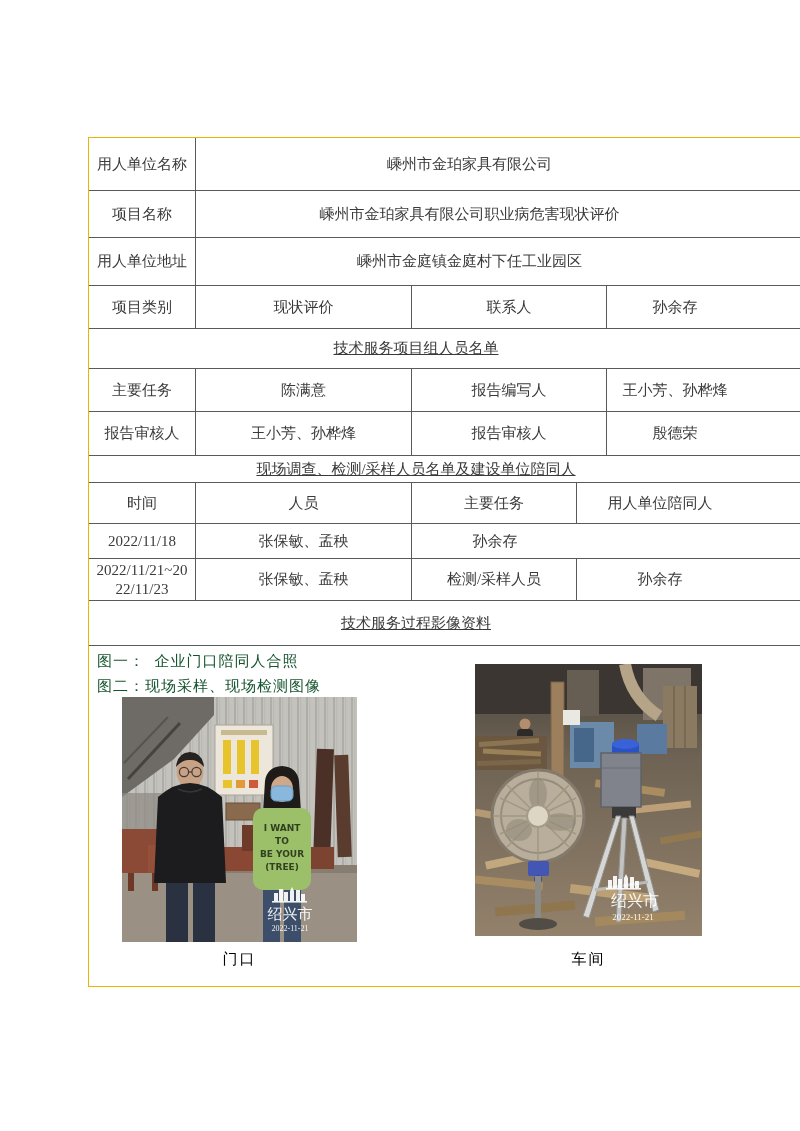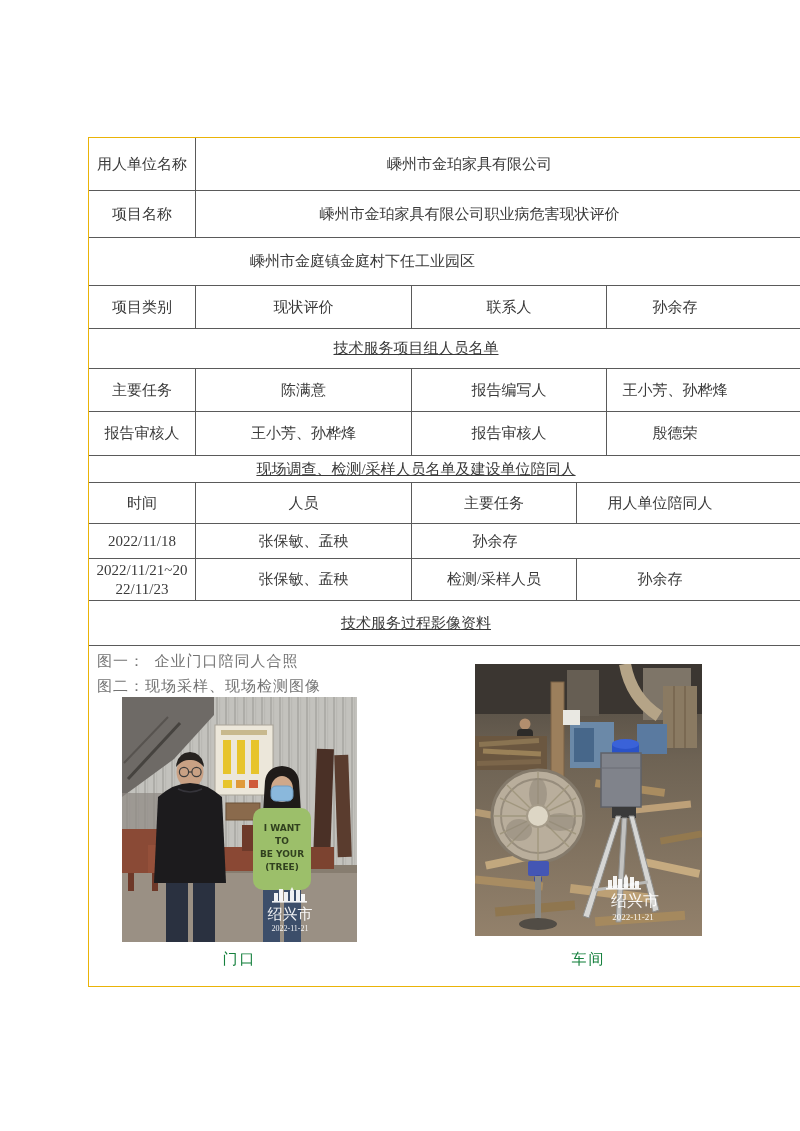--- a/index.html
+++ b/index.html
@@ -28,26 +28,26 @@
   .cell:last-child { border-right:none; }
   .merged { justify-content:center;text-decoration:underline; }
   .h53{height:53px}.h47{height:47px}.h48{height:48px}.h43{height:43px}
   .h40{height:40px}.h44{height:44px}.h27{height:27px}.h41{height:41px}
   .h35{height:35px}.h42{height:42px}.h45{height:45px}
   .w-label{width:107px}.w-rest{width:547px}
   .wb2{width:216px}.wb3{width:195px}.wb4{width:136px}
   .wc3{width:165px}.wc4{width:166px}
   .photos-row { position:relative; height:340px; width:100%; }
   .fig-caption {
-    position:absolute; left:8px; font-size:15px; color:#737373;
+    position:absolute; left:8px; font-size:15px; color:#14532d;
     letter-spacing:1px; white-space:pre;
   }
   .photo { position:absolute; display:block; }
   .photo-label {
-    position:absolute; top:304px; text-align:center; font-size:15px; color:#15803d;
+    position:absolute; top:304px; text-align:center; font-size:15px; color:#000000;
     letter-spacing:2px;
   }
 </style>
 </head>
 <body>
 
 <div class="page">
 
 
   <div class="info-table">
@@ -56,20 +56,21 @@
       <div class="cell w-label">用人单位名称</div>
       <div class="cell w-rest">嵊州市金珀家具有限公司</div>
     </div>
 
     <div class="trow h47">
       <div class="cell w-label">项目名称</div>
       <div class="cell w-rest">嵊州市金珀家具有限公司职业病危害现状评价</div>
     </div>
 
     <div class="trow h48">
+      <div class="cell w-label">用人单位地址</div>
       <div class="cell w-rest">嵊州市金庭镇金庭村下任工业园区</div>
     </div>
 
     <div class="trow h43">
       <div class="cell w-label">项目类别</div>
       <div class="cell wb2">现状评价</div>
       <div class="cell wb3">联系人</div>
       <div class="cell wb4">孙余存</div>
     </div>
 

